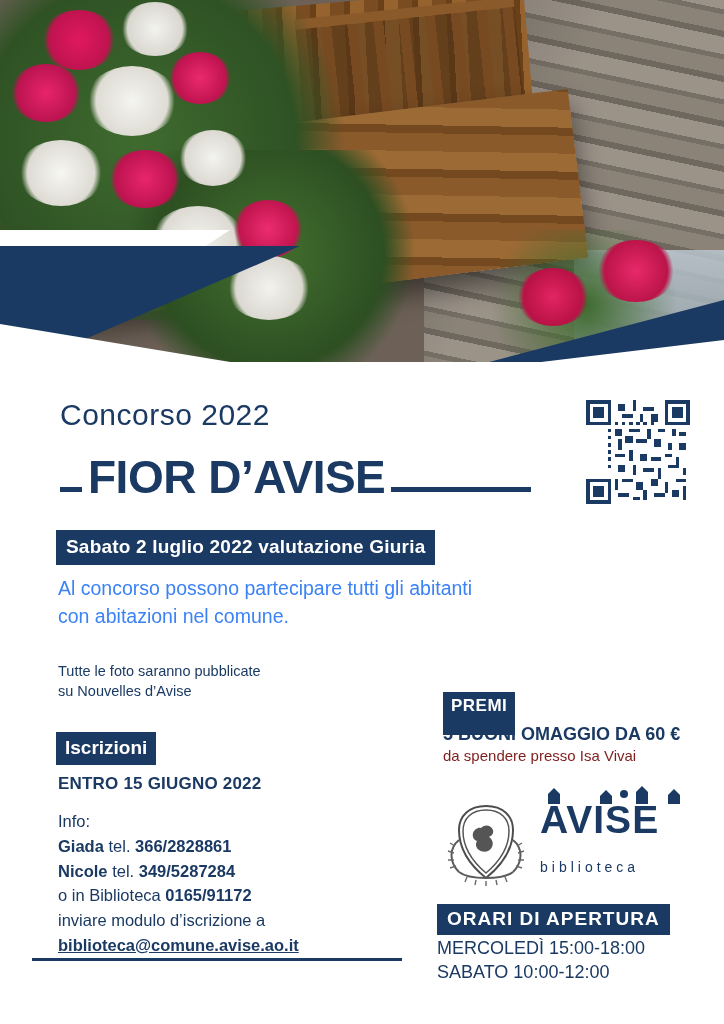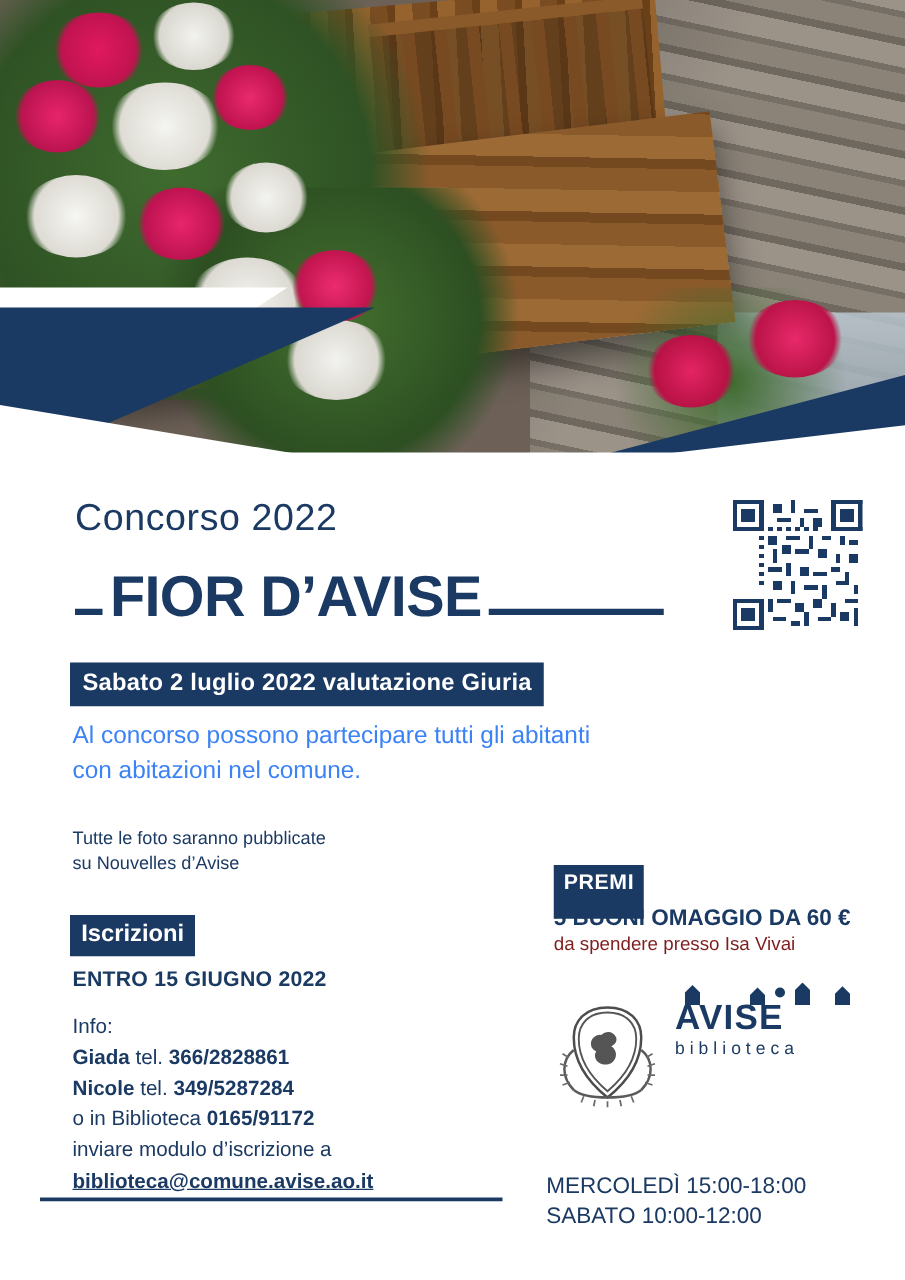--- a/index.html
+++ b/index.html
@@ -289,33 +289,33 @@
     left: 443px; top: 428px;
     width: 86px; height: 86px;
   }
   .logo-avise {
     position: absolute;
     left: 540px; top: 428px;
     width: 160px;
     text-align: left;
   }
   .logo-word {
-    font-size: 28px;
+    font-size: 39px;
     font-weight: 700;
     letter-spacing: 1px;
     color: #1b3a63;
     line-height: 1;
     position: relative;
     display: inline-block;
   }
   .logo-sub {
     font-size: 14px;
     letter-spacing: 4px;
     color: #1b3a63;
-    margin-top: 2px;
+    margin-top: 20px;
   }
   .logo-roofs {
     position: absolute;
     left: 0; top: -14px;
     width: 160px; height: 18px;
   }
 
   .orari-banner {
     position: absolute;
     left: 437px; top: 532px;
@@ -544,17 +544,18 @@
         <path d="M60 18 L60 10 L66 4 L72 10 L72 18 Z"></path>
         <path d="M96 18 L96 6 L102 0 L108 6 L108 18 Z"></path>
         <circle cx="84" cy="8" r="4"></circle>
         <path d="M128 18 L128 9 L134 3 L140 9 L140 18 Z"></path>
       </g>
     </svg>
     <div class="logo-word">AVISE</div>
     <div class="logo-sub">biblioteca</div>
   </div>
 
+  <div class="orari-banner">ORARI DI APERTURA</div>
   <div class="orari-l1">MERCOLEDÌ 15:00-18:00</div>
   <div class="orari-l2">SABATO 10:00-12:00</div>
 
   <div class="bottom-rule"></div>
 </div>
 
 </body></html>

